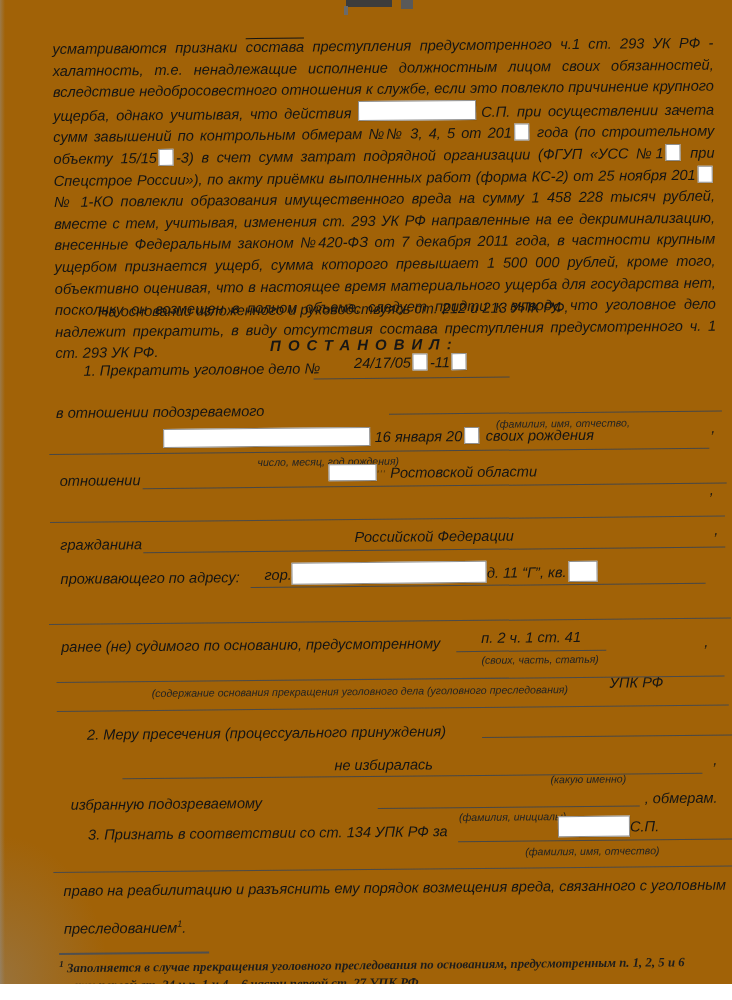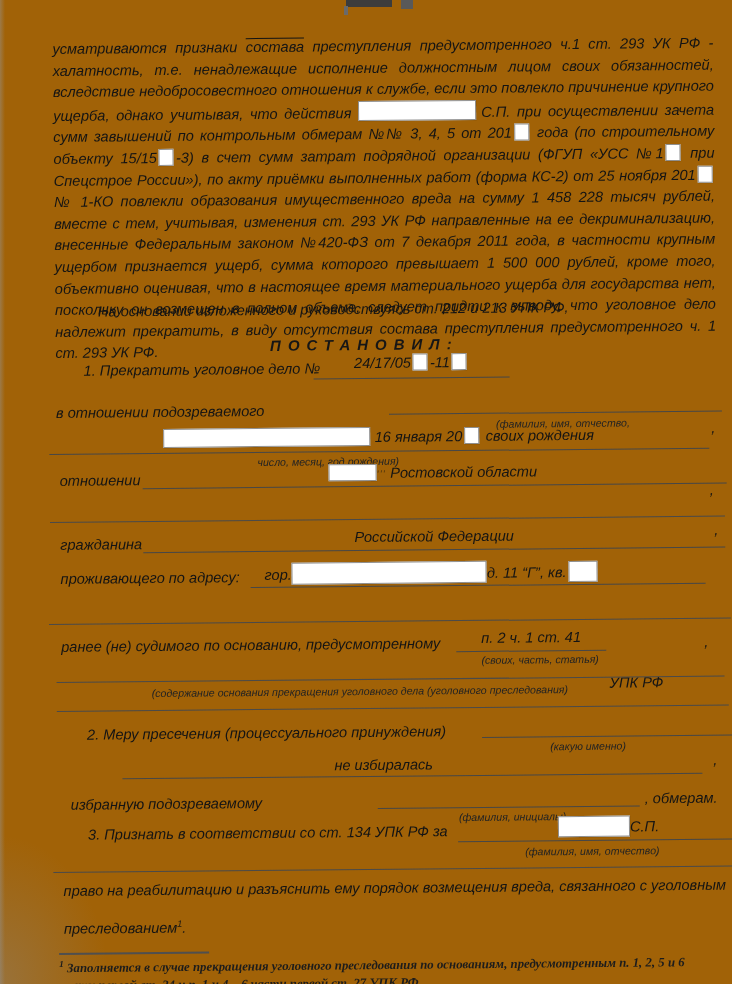--- a/index.html
+++ b/index.html
@@ -96,21 +96,21 @@
     <div class="abs val" style="left:608px; top:633px;margin-top:44px;">УПК РФ</div>
     <div class="abs comma" style="left:703px; top:636px;">,</div>
     <div class="abs cap" style="left:480px; top:655px;">(своих,  часть, статья)</div>
 
     <div class="rule" style="left:55px; top:679px; width:668px;"></div>
     <div class="abs cap" style="left:150px; top:685px;">(содержание основания прекращения уголовного дела (уголовного преследования)</div>
     <div class="rule" style="left:55px; top:708px; width:672px;"></div>
 
     <div class="abs lbl" style="left:85px; top:724px;">2. Меру пресечения (процессуального принуждения)</div>
     <div class="abs uline" style="left:480px; top:722px; width:250px; height:16px;"></div>
-    <div class="abs cap" style="left:548px; top:742px;">(какую именно)</div>
+    <div class="abs cap" style="left:548px; top:775px;">(какую именно)</div>
 
     <div class="abs uline" style="left:120px; top:756px; width:580px; height:20px;"><span class="val" style="margin-left:212px;">не избиралась</span></div>
     <div class="abs comma" style="left:711px; top:754px;">,</div>
 
     <div class="abs lbl" style="left:68px; top:794px;">избранную подозреваемому</div>
     <div class="abs uline" style="left:375px; top:790px; width:262px; height:18px;"></div>
     <div class="abs lbl" style="left:642px; top:793px;">, обмерам.</div>
     <div class="abs cap" style="left:456px; top:812px;">(фамилия, инициалы)</div>
 
     <div class="abs lbl" style="left:85px; top:824px;">3. Признать в соответствии со ст. 134 УПК РФ за</div>

